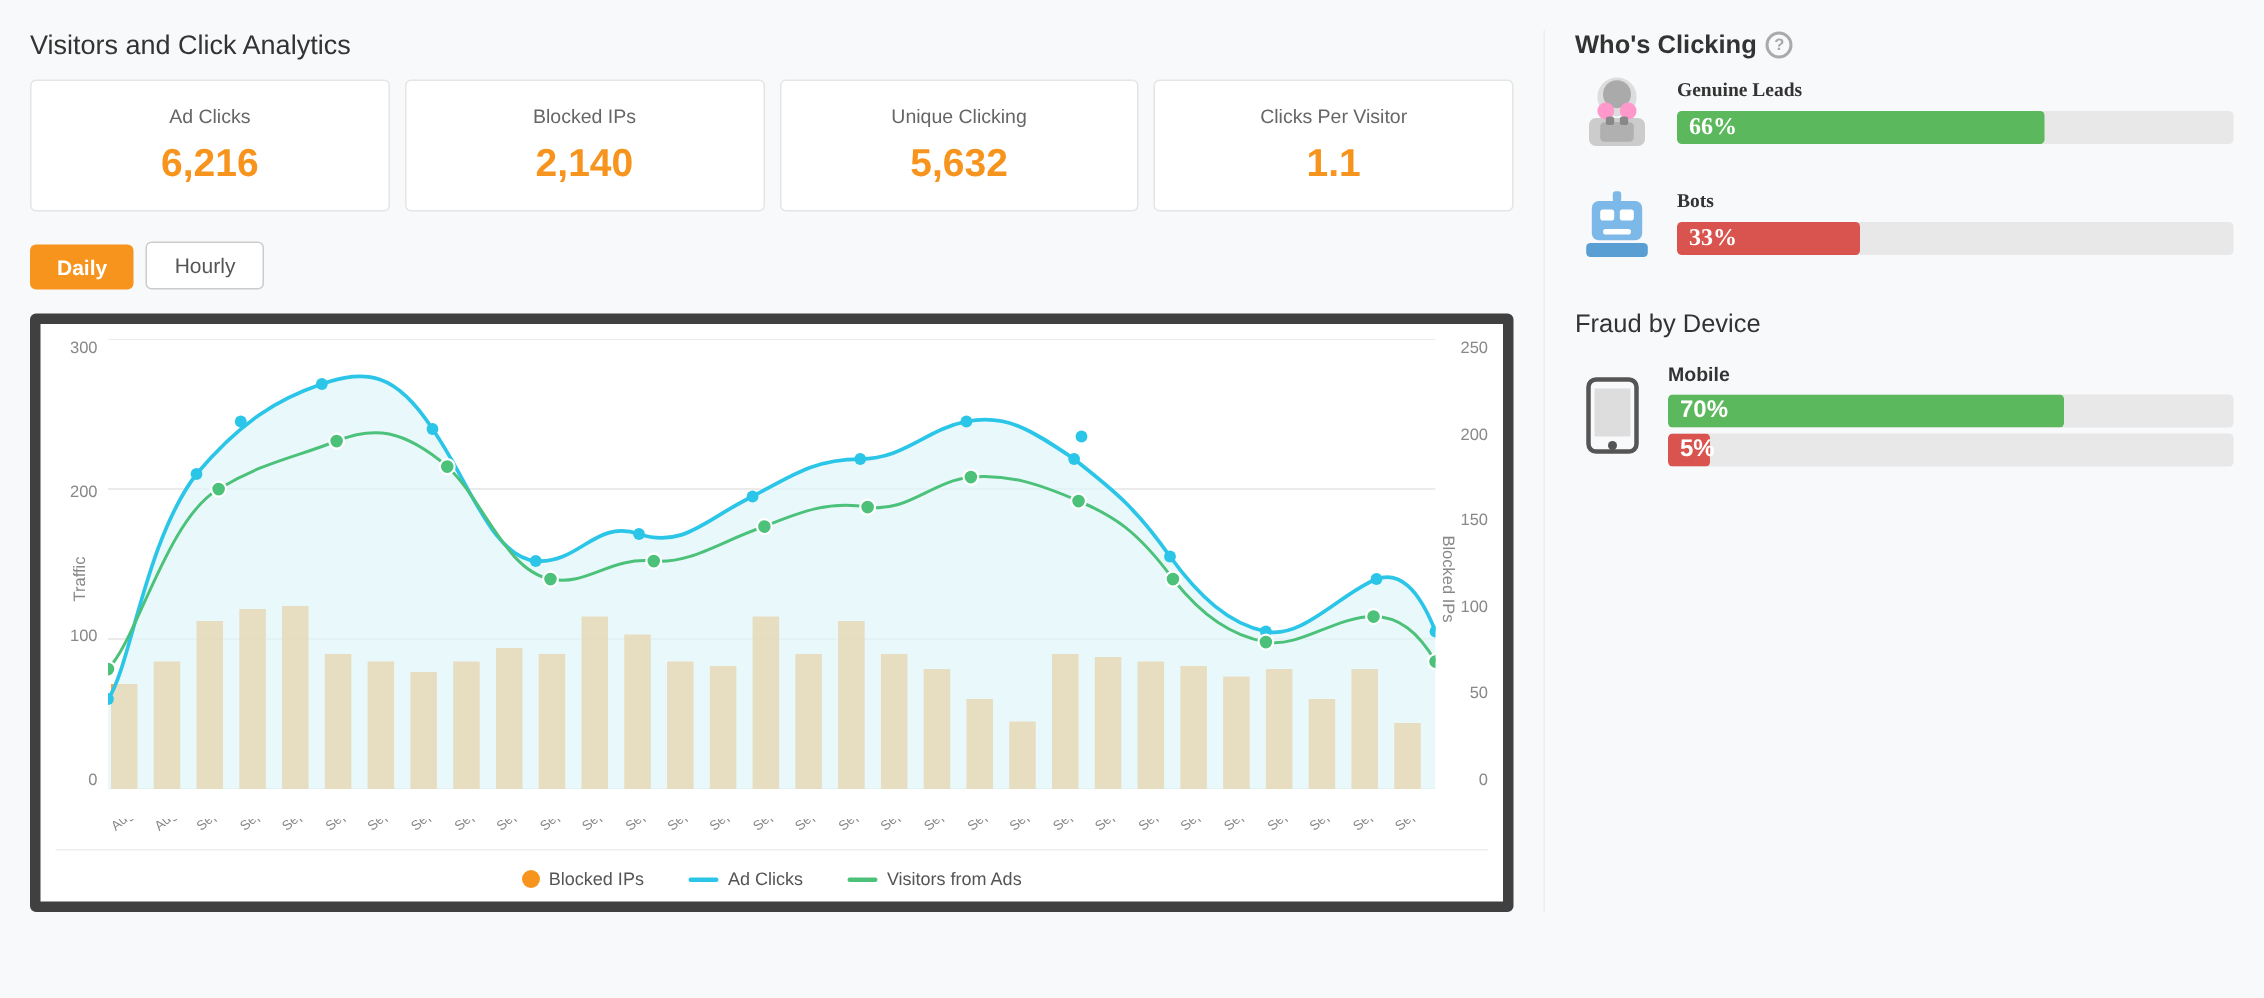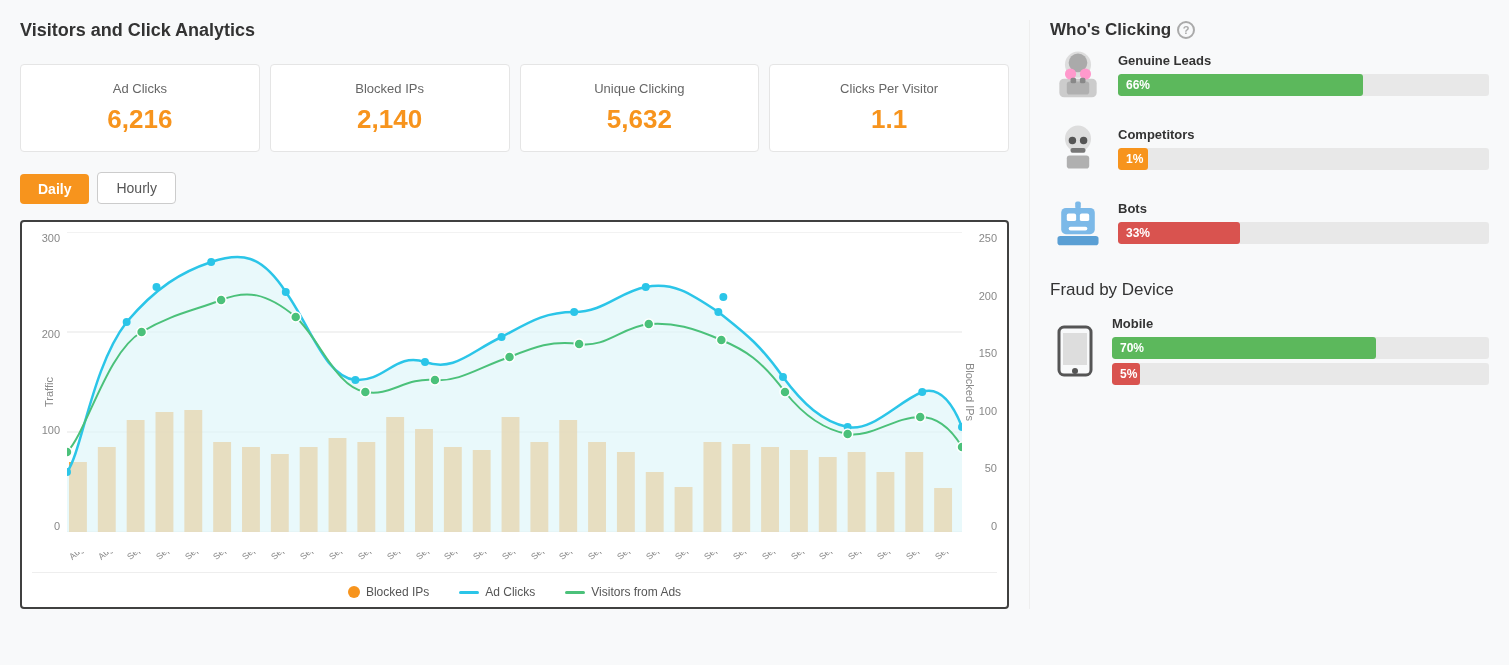--- a/index.html
+++ b/index.html
@@ -3,32 +3,32 @@
   <meta charset="utf-8">
   <style>
     * { box-sizing: border-box; margin: 0; padding: 0; }
     body { font-family: 'Segoe UI', Arial, sans-serif; background: #f8f9fa; color: #333; font-size: 14px; }
     
     .main-container { display: flex; padding: 20px; gap: 20px; }
     
     .left-panel { flex: 1; }
     .right-panel { width: 460px; padding-left: 20px; border-left: 1px solid #eee; }
     
-    h1 { font-size: 18px; font-weight: 700; color: #333; margin-bottom: 23px; }
+    h1 { font-size: 18px; font-weight: 400; color: #333; margin-bottom: 12px; }
     
     .stats-row { display: flex; gap: 10px; margin-bottom: 20px; }
     .stat-card { flex: 1; background: #fff; border: 1px solid #e5e5e5; border-radius: 4px; padding: 16px; text-align: center; }
     .stat-label { font-size: 13px; color: #666; margin-bottom: 8px; }
     .stat-value { font-size: 26px; font-weight: 700; color: #f7941d; }
     
     .toggle-row { display: flex; gap: 8px; margin-bottom: 16px; align-items: flex-end; }
     .btn-daily { background: #f7941d; color: #fff; border: none; border-radius: 4px; padding: 7px 18px; font-size: 14px; cursor: pointer; font-weight: 600; }
     .btn-hourly { background: #fff; color: #555; border: 1px solid #ccc; border-radius: 4px; padding: 7px 18px; font-size: 14px; cursor: pointer; }
     
-    .chart-container { background: #fff; border: 2px solid #404040; border-radius: 4px; padding: 10px 10px 0 10px; position: relative; }
+    .chart-container { background: #fff; border: 7px solid #404040; border-radius: 4px; padding: 10px 10px 0 10px; position: relative; }
     
     .chart-area { position: relative; width: 100%; height: 320px; }
     
     .y-axis-left { position: absolute; left: 0; top: 0; height: 100%; display: flex; flex-direction: column; justify-content: space-between; padding-bottom: 20px; }
     .y-axis-left span { font-size: 11px; color: #888; text-align: right; width: 28px; }
     
     .y-axis-right { position: absolute; right: 0; top: 0; height: 100%; display: flex; flex-direction: column; justify-content: space-between; padding-bottom: 20px; }
     .y-axis-right span { font-size: 11px; color: #888; text-align: right; width: 28px; }
     
     .chart-inner { position: absolute; left: 35px; right: 35px; top: 0; bottom: 20px; }
@@ -41,24 +41,24 @@
     .legend-line-green { width: 20px; height: 3px; background: #4bc17a; border-radius: 2px; }
     
     
     .right-section-title { font-size: 17px; font-weight: 700; color: #333; margin-bottom: 6px; display: flex; align-items: center; gap: 6px; }
     .help-icon { width: 18px; height: 18px; border-radius: 50%; border: 2px solid #aaa; display: inline-flex; align-items: center; justify-content: center; font-size: 11px; color: #aaa; cursor: pointer; }
     
     .who-clicking-list { display: flex; flex-direction: column; gap: 18px; margin-bottom: 30px; }
     .wc-item { display: flex; align-items: center; gap: 12px; }
     .wc-avatar { width: 56px; height: 56px; flex-shrink: 0; }
     .wc-avatar svg { width: 100%; height: 100%; }
-    .wc-content { flex: 1; }
+    .wc-content { flex: 1; font-family: Liberation Serif, serif; }
     .wc-label { font-size: 13px; font-weight: 700; color: #333; margin-bottom: 6px; }
     .wc-bar-bg { background: #e8e8e8; border-radius: 3px; height: 22px; position: relative; overflow: hidden; }
-    .wc-bar { height: 100%; border-radius: 3px; display: flex; align-items: center; padding-left: 8px; color: #fff; font-size: 12px; font-weight: 700; }
+    .wc-bar { height: 100%; border-radius: 3px; display: flex; align-items: center; padding-left: 8px; color: #fff; font-size: 16px; font-weight: 700; }
     .bar-green { background: #5cb85c; }
     .bar-orange { background: #f7941d; }
     .bar-red { background: #d9534f; }
     
     .fraud-device-title { font-size: 17px; font-weight: 400; color: #333; margin-bottom: 16px; }
     .fd-list { display: flex; flex-direction: column; gap: 18px; }
     .fd-item { display: flex; align-items: center; gap: 12px; }
     .fd-icon { width: 50px; height: 40px; flex-shrink: 0; display: flex; align-items: center; justify-content: center; }
     .fd-content { flex: 1; }
     .fd-label { font-size: 13px; font-weight: 700; color: #333; margin-bottom: 6px; }
@@ -279,37 +279,20 @@
           </svg>
         </div>
         <div class="wc-content">
           <div class="wc-label">Genuine Leads</div>
           <div class="wc-bar-bg">
             <div class="wc-bar bar-green" style="width:66%;">66%</div>
           </div>
         </div>
       </div>
 
-      <div class="wc-item">
-        <div class="wc-avatar">
-          <svg viewBox="0 0 60 60" xmlns="http://www.w3.org/2000/svg">
-            <circle cx="30" cy="20" r="14" fill="#ddd"></circle>
-            <rect x="18" y="38" width="24" height="14" rx="3" fill="#b0b0b0"></rect>
-            <circle cx="24" cy="22" r="4" fill="#555"></circle>
-            <circle cx="36" cy="22" r="4" fill="#555"></circle>
-            <rect x="22" y="30" width="16" height="5" rx="2" fill="#777"></rect>
-          </svg>
-        </div>
-        <div class="wc-content">
-          <div class="wc-label">Competitors</div>
-          <div class="wc-bar-bg">
-            <div class="wc-bar bar-orange" style="width:1%;min-width:30px;">1%</div>
-          </div>
-        </div>
-      </div>
 
       <div class="wc-item">
         <div class="wc-avatar">
           <svg viewBox="0 0 60 60" xmlns="http://www.w3.org/2000/svg">
             <rect x="12" y="15" width="36" height="28" rx="5" fill="#7cb9e8"></rect>
             <rect x="18" y="21" width="10" height="8" rx="2" fill="#fff"></rect>
             <rect x="32" y="21" width="10" height="8" rx="2" fill="#fff"></rect>
             <rect x="20" y="35" width="20" height="4" rx="2" fill="#fff"></rect>
             <rect x="8" y="45" width="44" height="10" rx="3" fill="#5a9fd4"></rect>
             <rect x="27" y="8" width="6" height="8" rx="2" fill="#7cb9e8"></rect>

